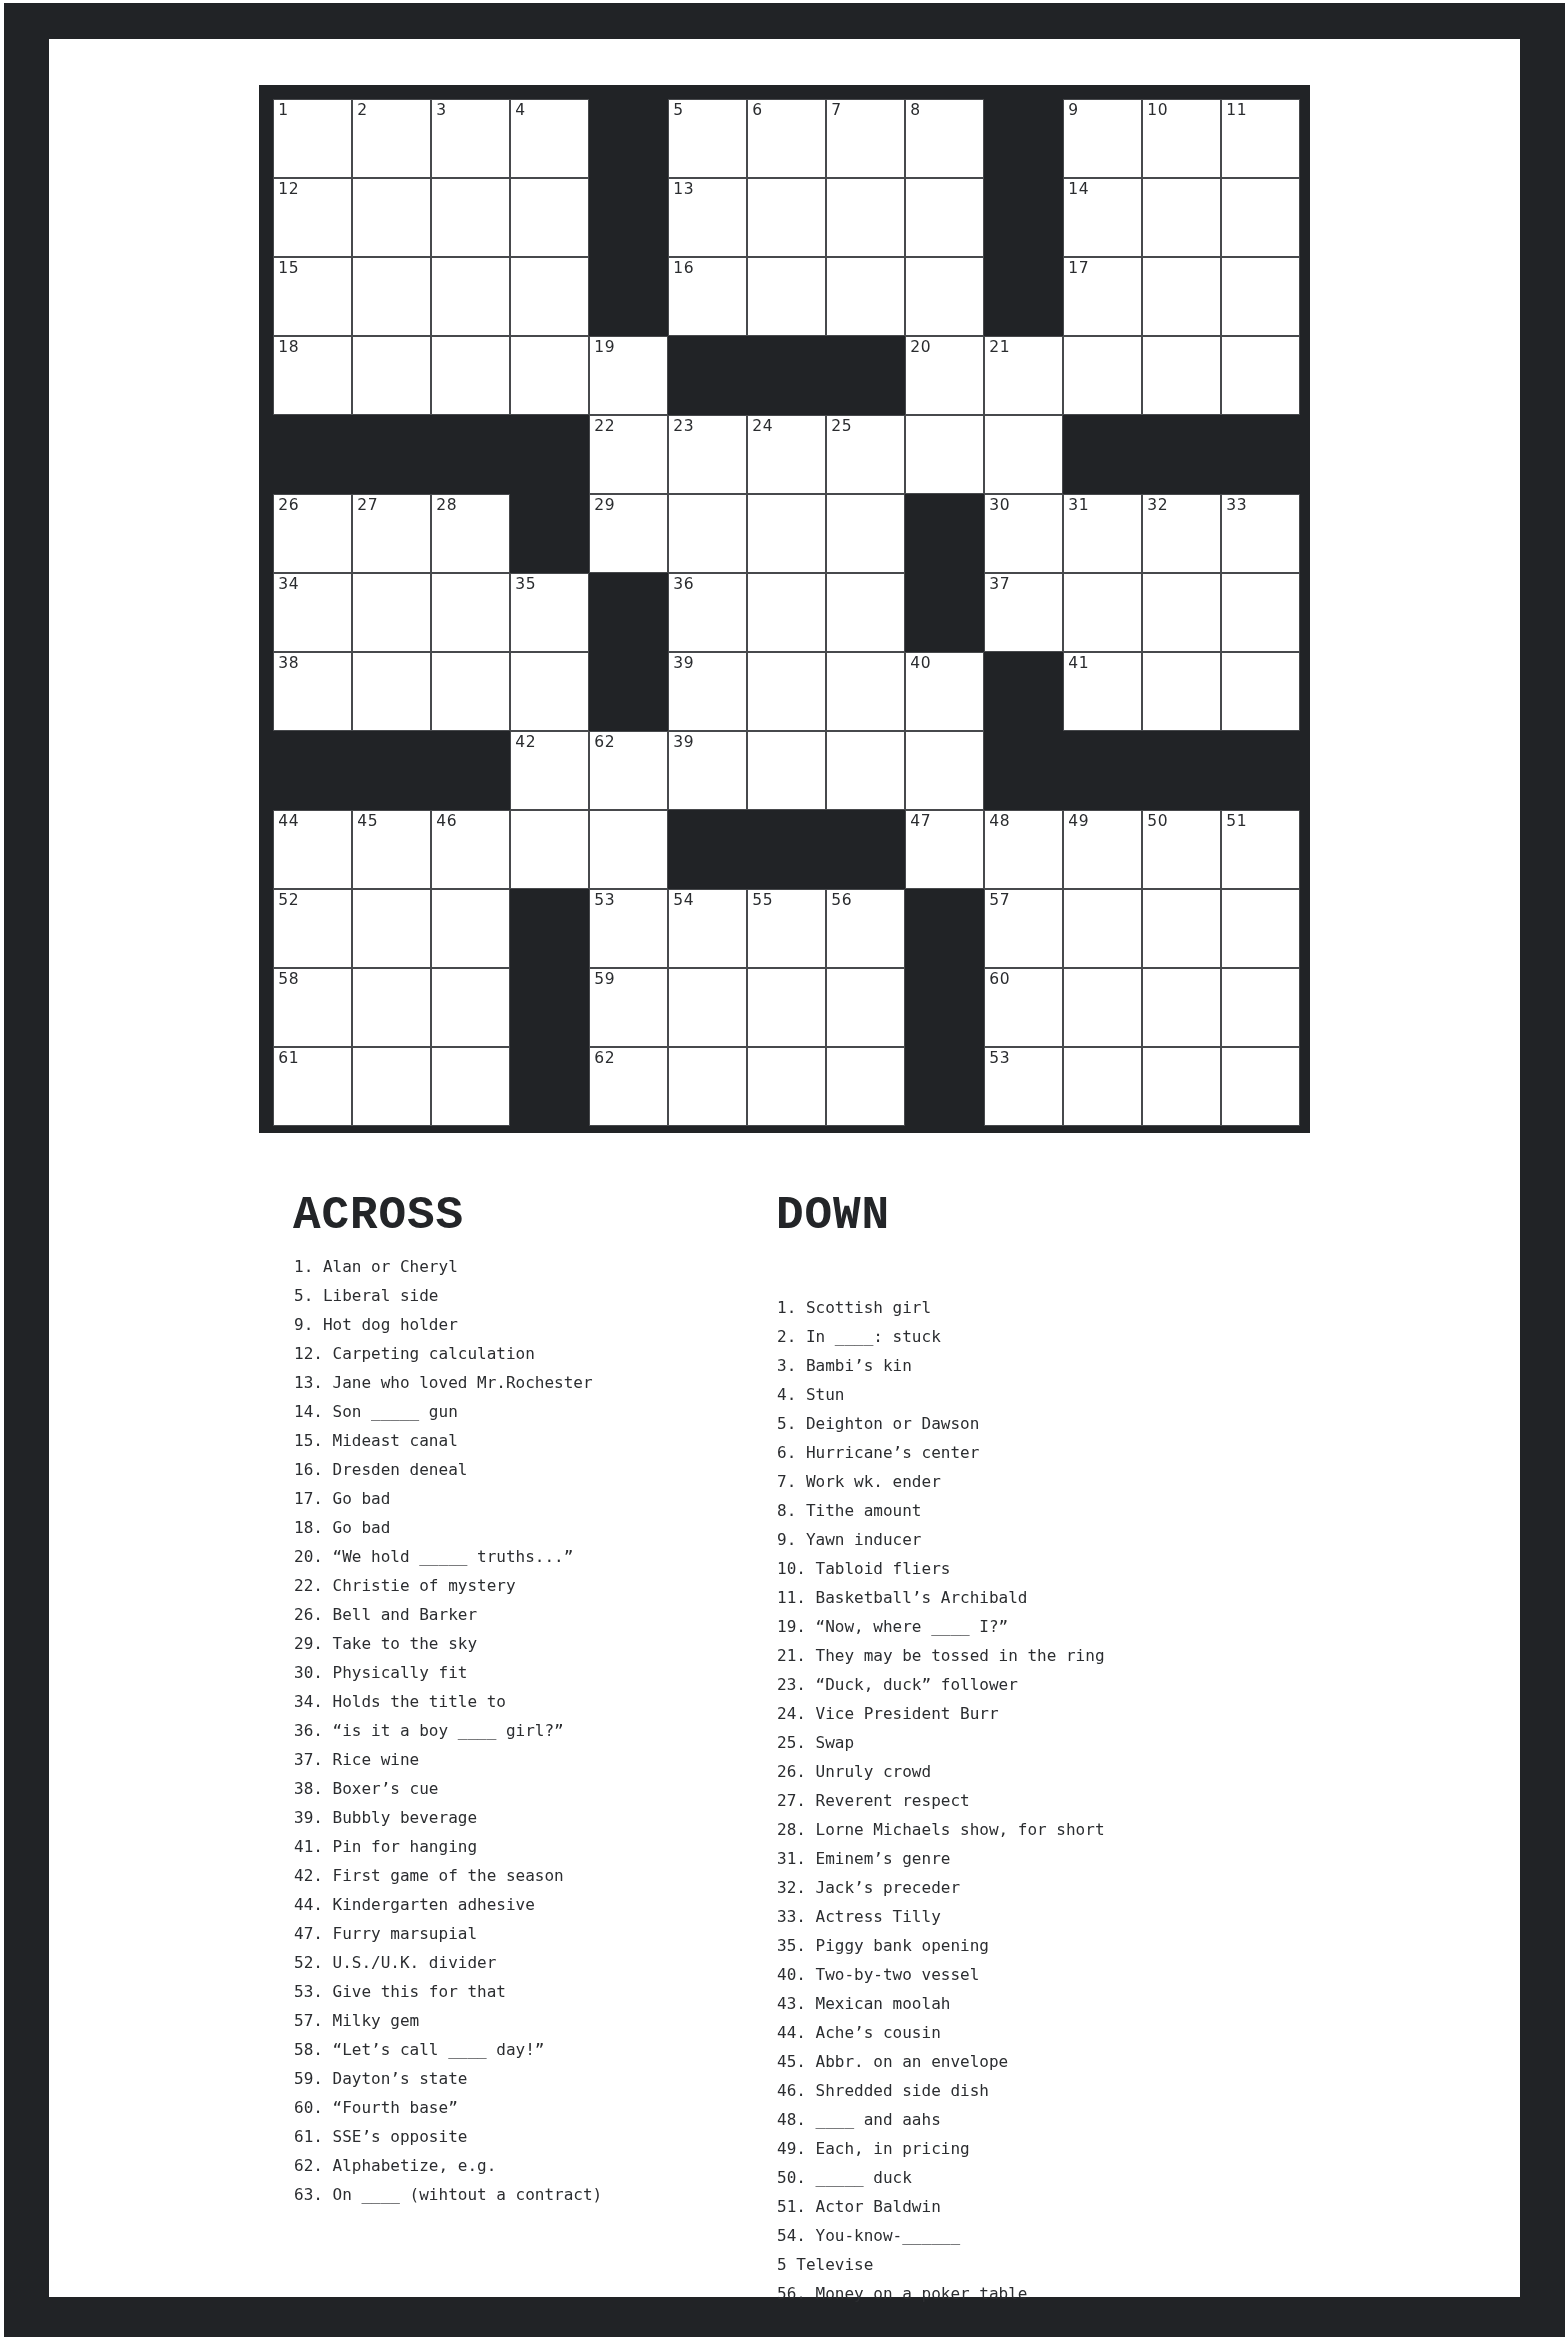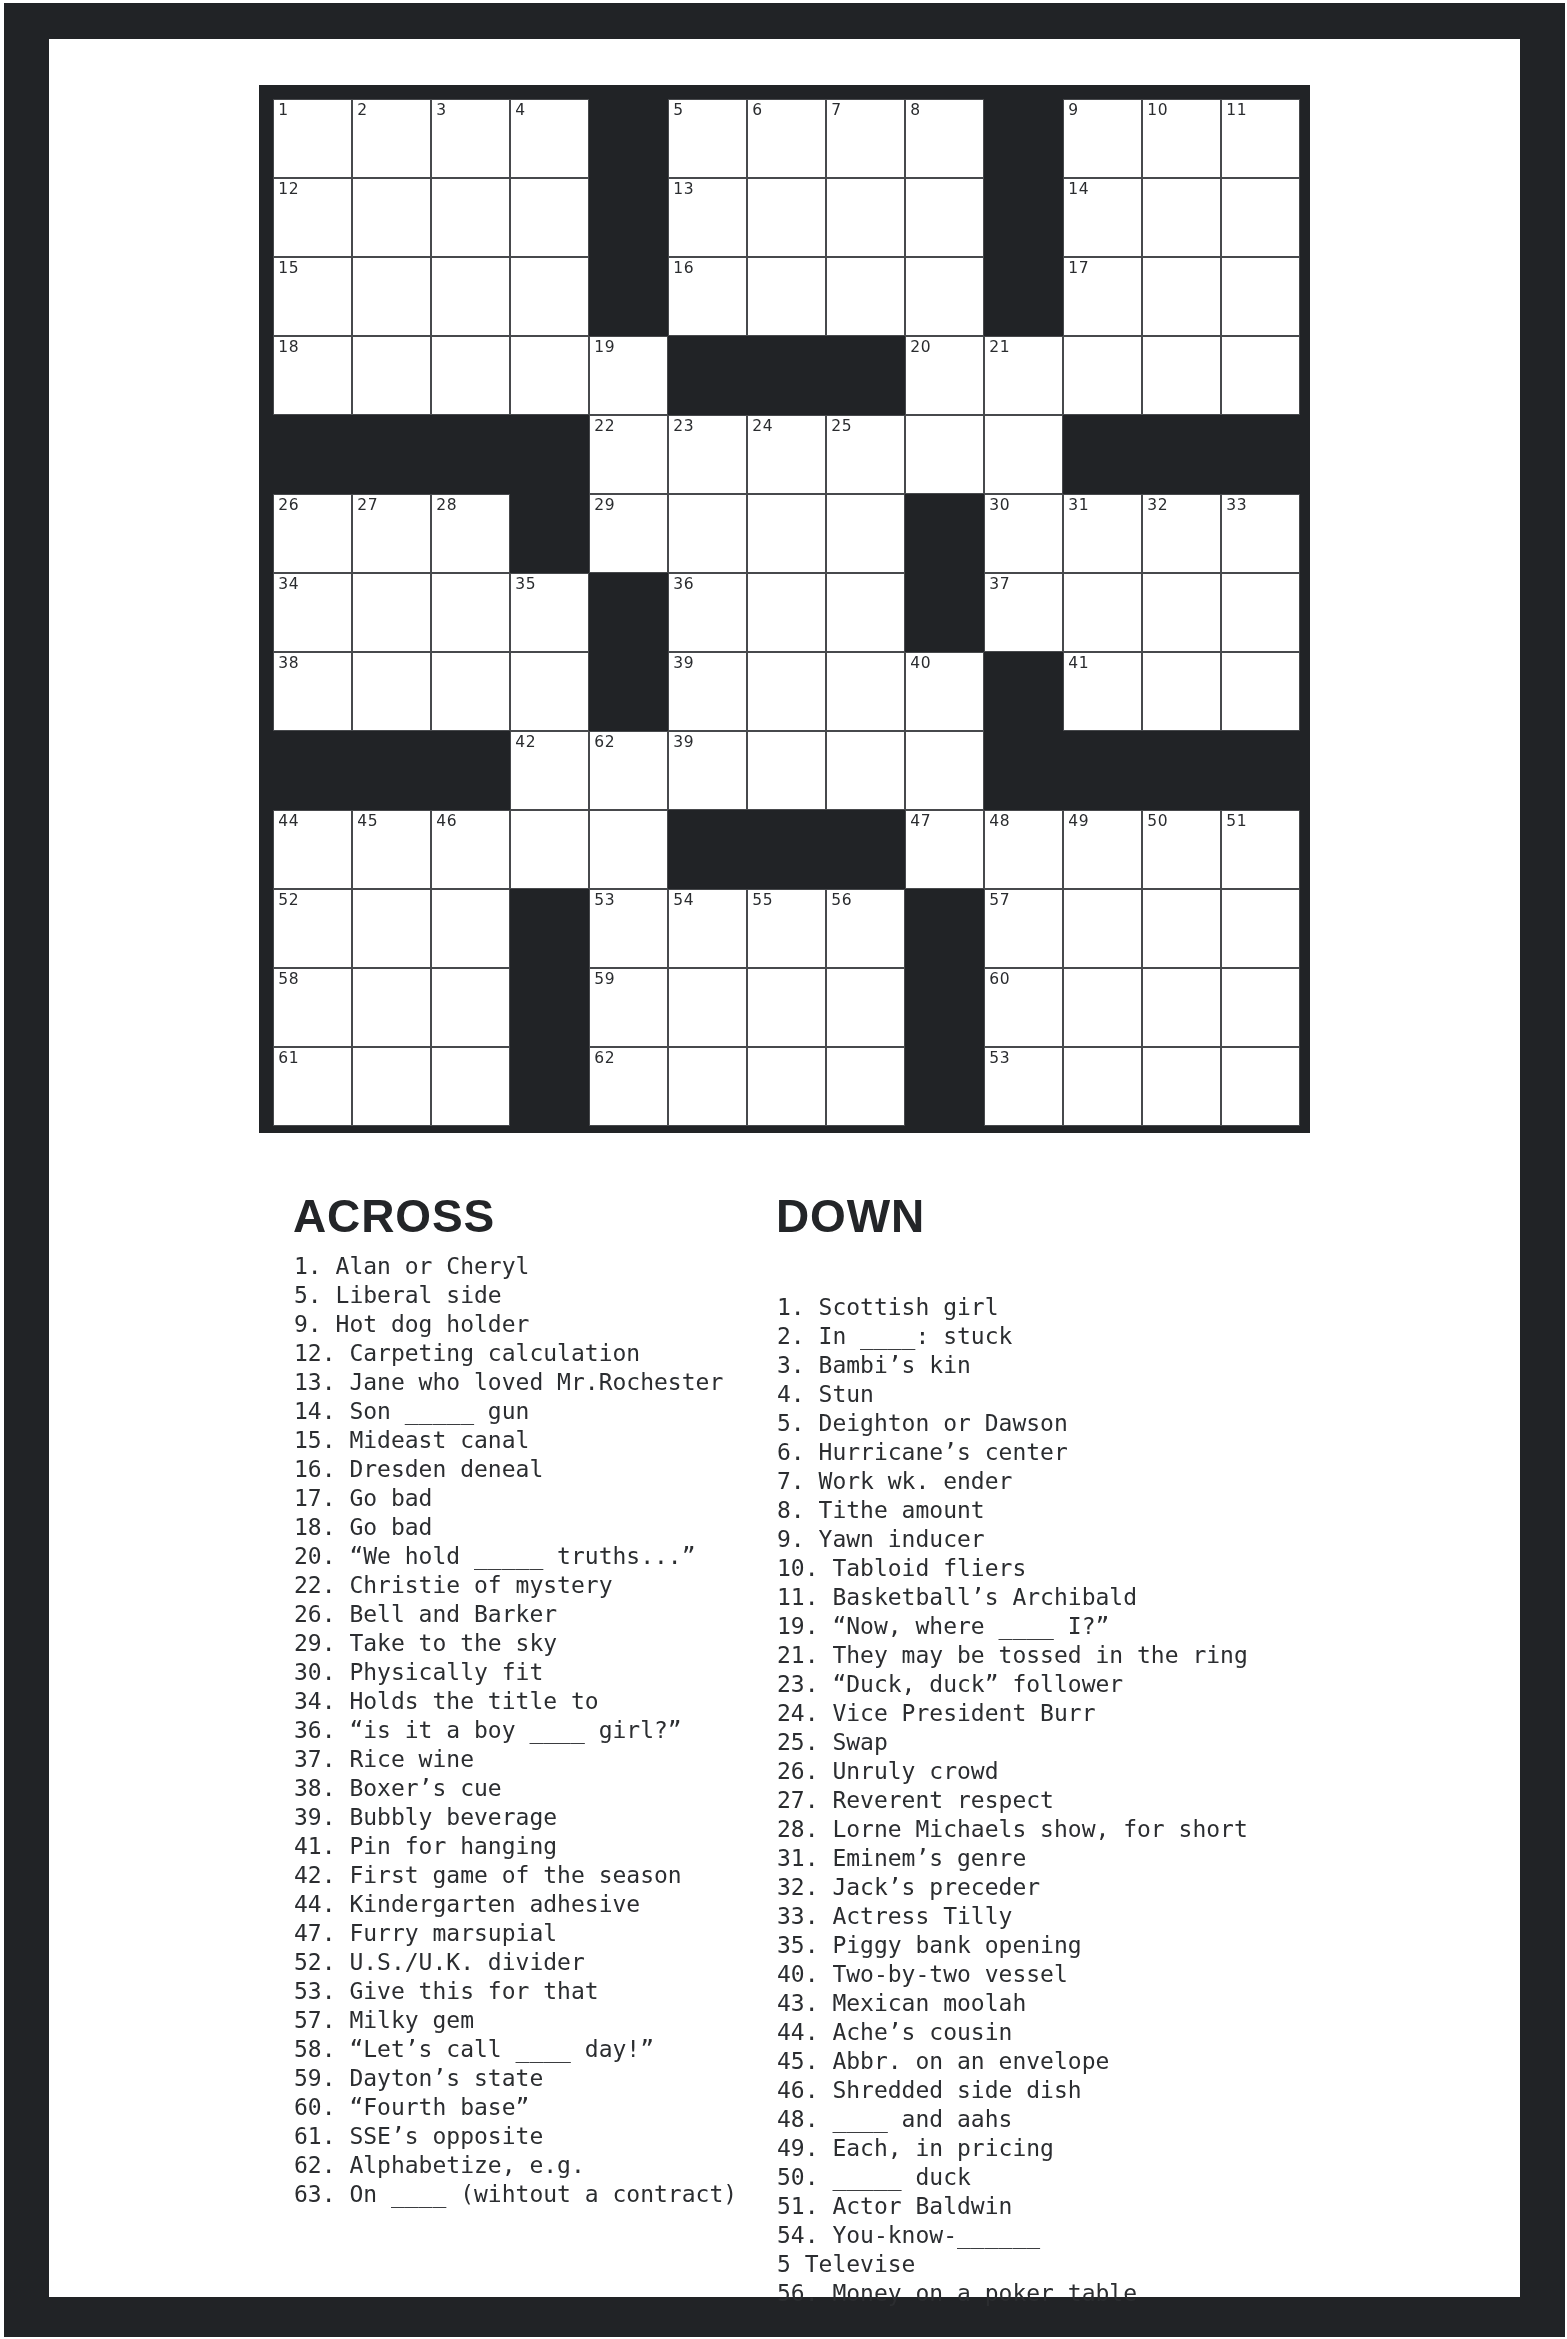--- a/index.html
+++ b/index.html
@@ -42,35 +42,35 @@
     top:1.8px;left:4.6px;
     font-size:15.5px;
     line-height:18.3px;
     letter-spacing:0.5px;
     color:#2a2c2f;
     font-family:"DejaVu Sans", sans-serif;
   }
   .heading{
     position:absolute;
     margin:0;
-    font-family:Liberation Sans, sans-serif;
+    font-family:Liberation Mono, monospace;
     font-weight:bold;
     font-size:46px;
     line-height:48px;
     letter-spacing:0.9px;
     color:#232528;
   }
   #across-heading{left:293px;top:1192px;}
   #down-heading{left:776px;top:1192px;}
   .clue-list{
     position:absolute;
     list-style:none;
     margin:0;padding:0;
     font-family:"DejaVu Sans Mono", monospace;
-    font-size:23px;
+    font-size:16px;
     color:#2b2d30;
     white-space:pre;
   }
   #across-list{left:294px;top:1252px;line-height:29px;width:475px;}
   #down-list{left:777px;top:1265px;line-height:29px;width:548px;margin-top:28px;}
 </style>
 </head>
 <body>
 
 <div class="page">

